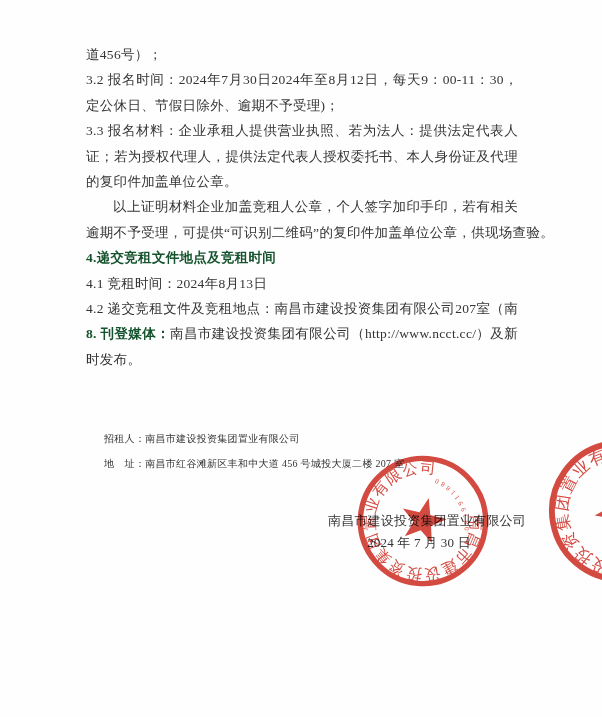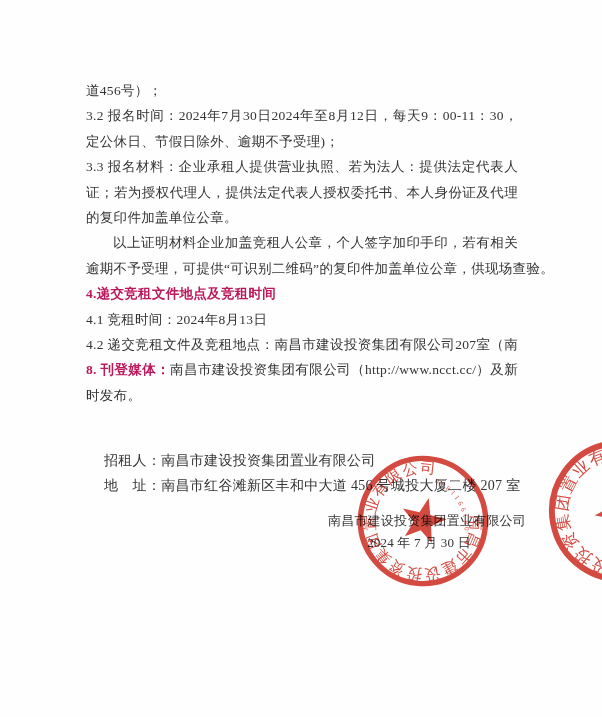--- a/index.html
+++ b/index.html
@@ -11,30 +11,29 @@
     font-family:"Liberation Serif","DejaVu Serif",serif;
     color:#343434;
   }
   .page{position:absolute;inset:0;background:#fefefe;}
   
   .body-text{
     position:absolute;
     left:86px;top:42px;width:432px;
     font-size:13.5px;line-height:25.4px;
     letter-spacing:0.3px;
-    margin-top:36px;
   }
   .line{white-space:nowrap;height:25.4px;overflow:visible;}
   .line.fit{white-space:normal;text-align:justify;text-align-last:justify;overflow:hidden;}
   .line.indent{text-indent:2em;}
-  .line.bold,.bold{font-weight:700;color:#be185d;}
+  .line.bold,.bold{font-weight:700;color:#14532d;}
   
   .contact{
-    position:absolute;left:104px;top:448px;
-    font-size:14px;line-height:25.6px;letter-spacing:0.3px;
+    position:absolute;left:104px;top:426px;
+    font-size:10px;line-height:25.6px;letter-spacing:0.3px;
     white-space:nowrap;
   }
   
   .signature{
     position:absolute;left:328px;top:512px;width:182px;
     text-align:center;font-size:13px;line-height:18px;
     letter-spacing:0.2px;white-space:nowrap;
   }
   .signature .date{margin-top:4px;font-size:13px;}
   

